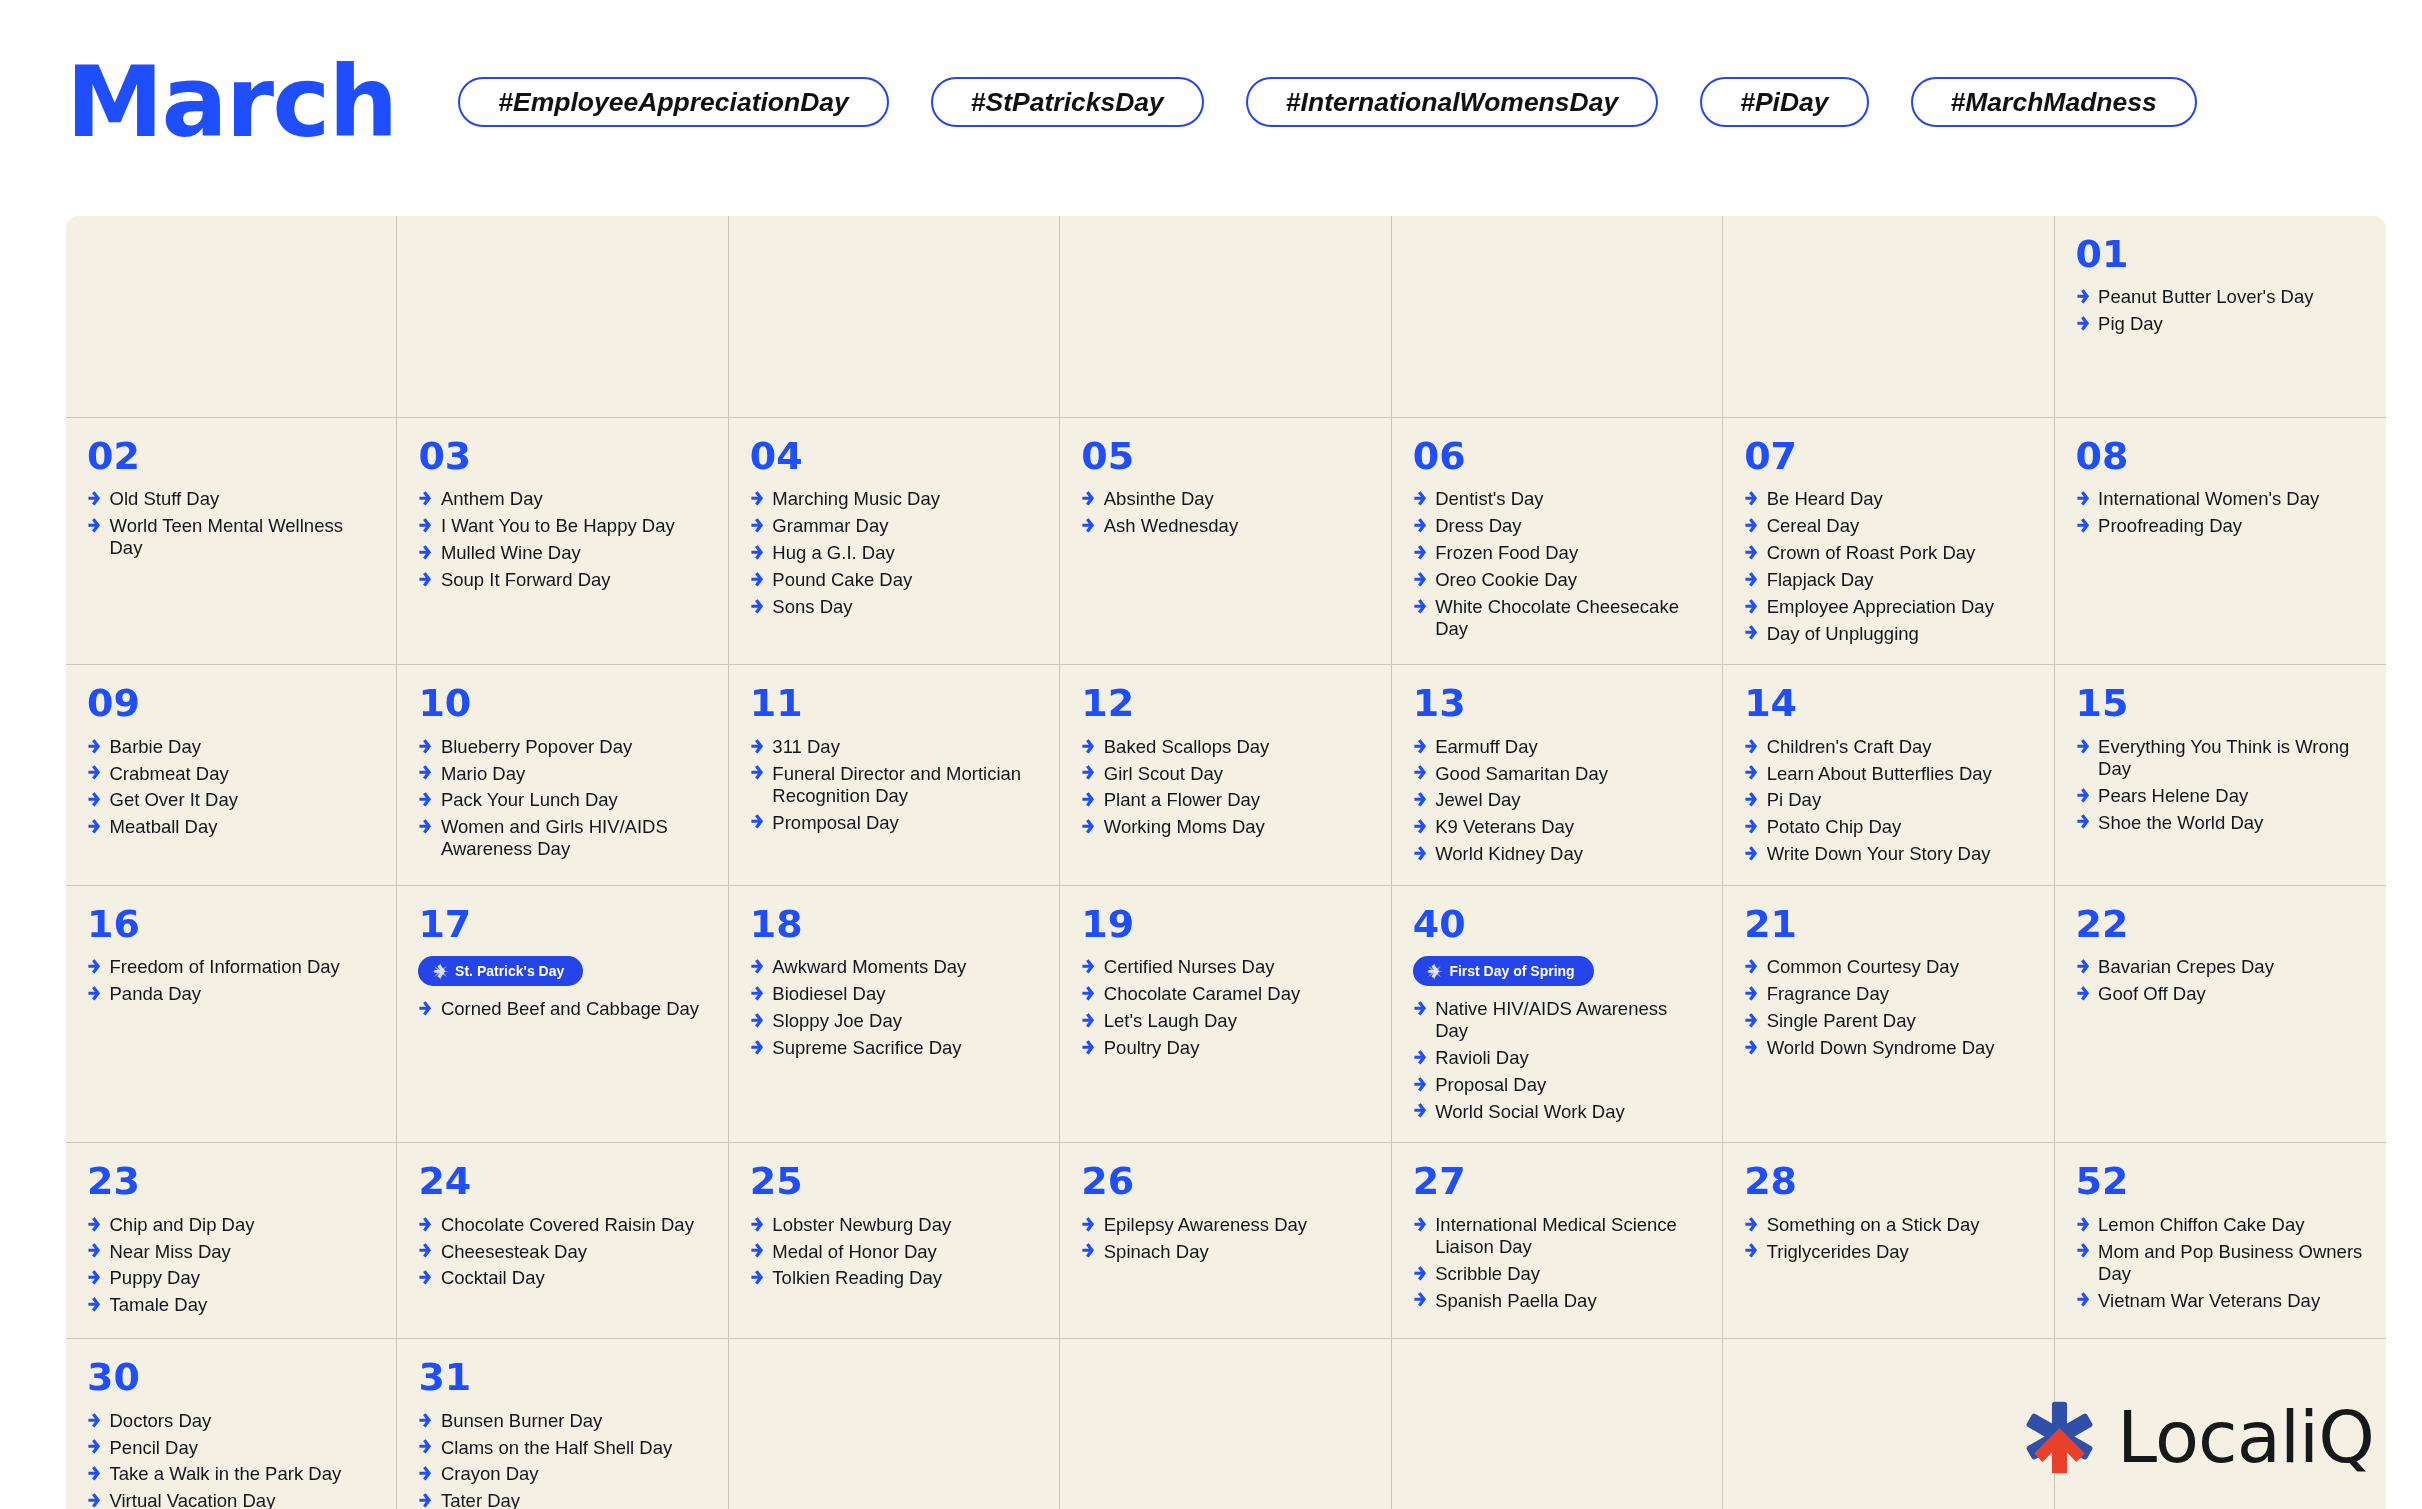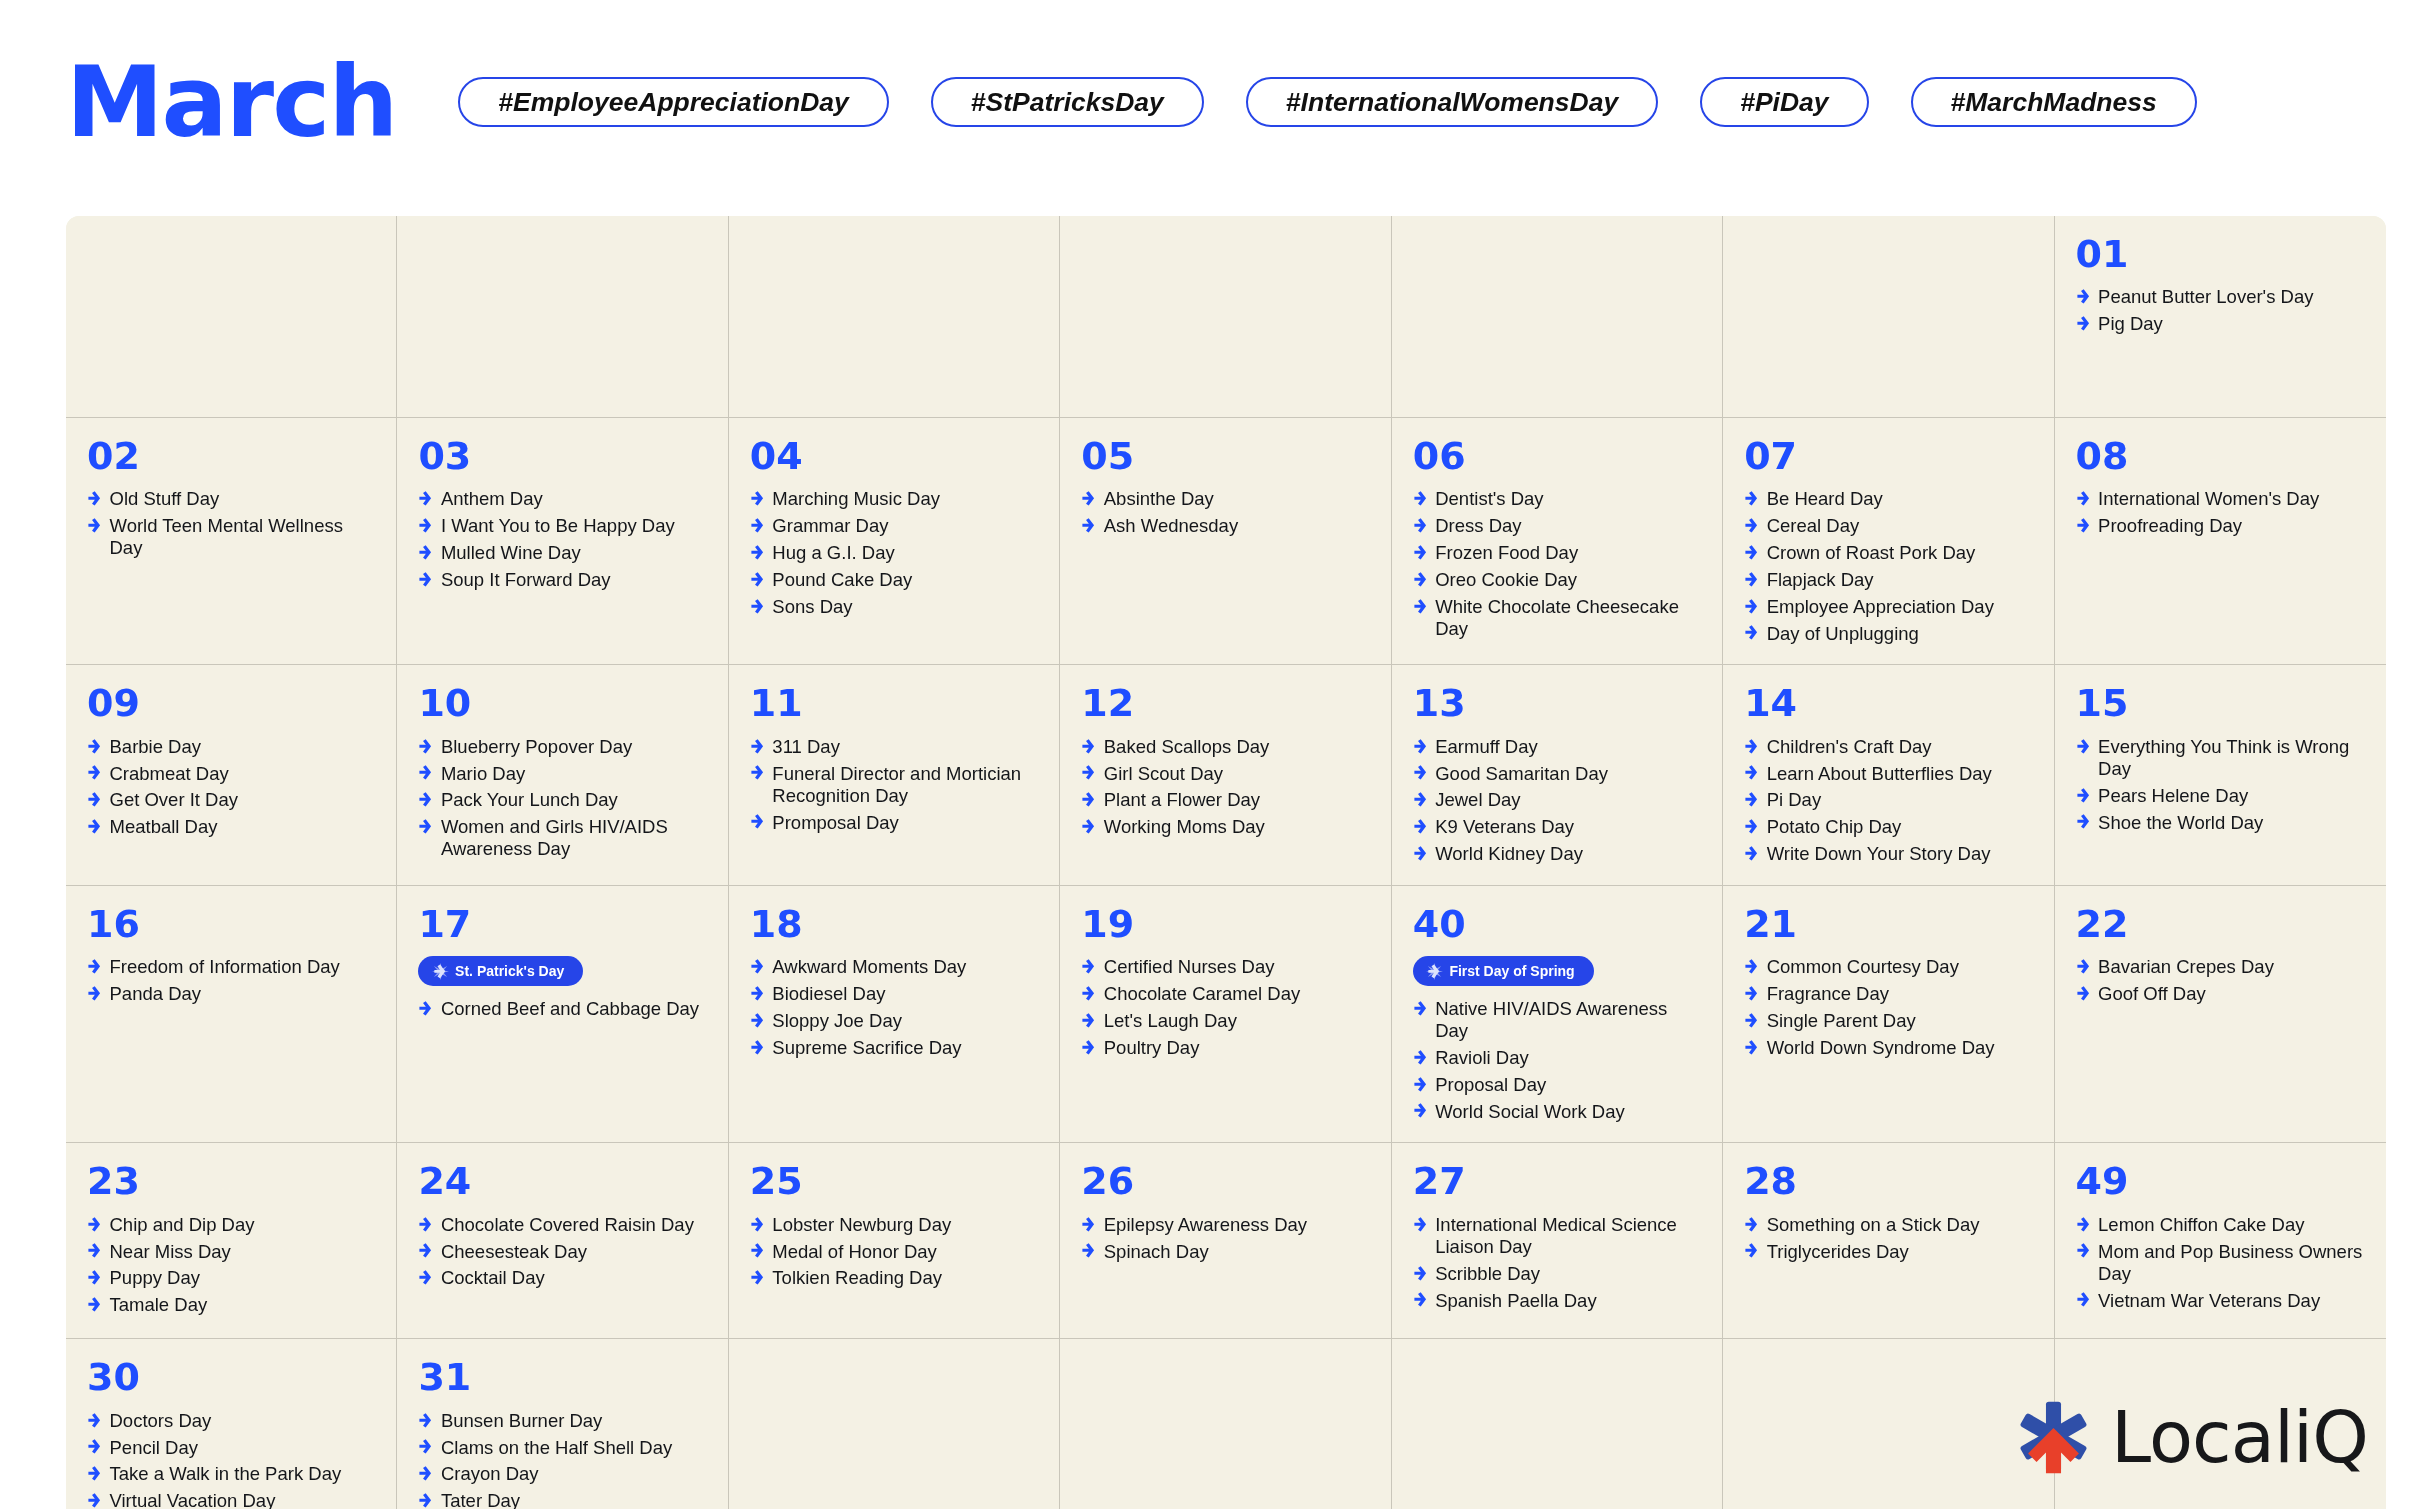--- a/index.html
+++ b/index.html
@@ -135,21 +135,21 @@
     font-size: 14px;
     font-weight: 700;
     white-space: nowrap;
   }
   .badge .arrow svg path { fill: #ffffff; }
   .badge .arrow { margin-top: 0; opacity: .85; }
 
   
   .footer-logo {
     position: absolute;
-    right: 55px;
+    right: 49px;
     bottom: 32px;
     display: flex;
     align-items: center;
     gap: 17px;
   }
   .logo-mark { width: 81px; height: 81px; position: relative; }
   .logo-text {
     font-size: 72px;
     font-weight: 500;
     color: #17181a;
@@ -1086,21 +1086,21 @@
               <span class="arrow">
                 <svg width="14" height="17" viewBox="0 0 15 18">
                   <path fill="#1f4eff" d="M1.5 7.2 L8.4 7.2 L5.4 3.0 L8.2 1.2 L14 8.6 L8.2 16.4 L5.4 14.6 L8.4 10.4 L1.5 10.4 Z"></path>
                 </svg>
               </span>
               <span class="ev-text">Triglycerides Day</span>
             </li>
           </ul>
         </div>
         <div class="cell">
-          <div class="daynum">49</div>
+          <div class="daynum">52</div>
           <ul class="events">
             <li>
               <span class="arrow">
                 <svg width="14" height="17" viewBox="0 0 15 18">
                   <path fill="#1f4eff" d="M1.5 7.2 L8.4 7.2 L5.4 3.0 L8.2 1.2 L14 8.6 L8.2 16.4 L5.4 14.6 L8.4 10.4 L1.5 10.4 Z"></path>
                 </svg>
               </span>
               <span class="ev-text">Lemon Chiffon Cake Day</span>
             </li>
             <li>

